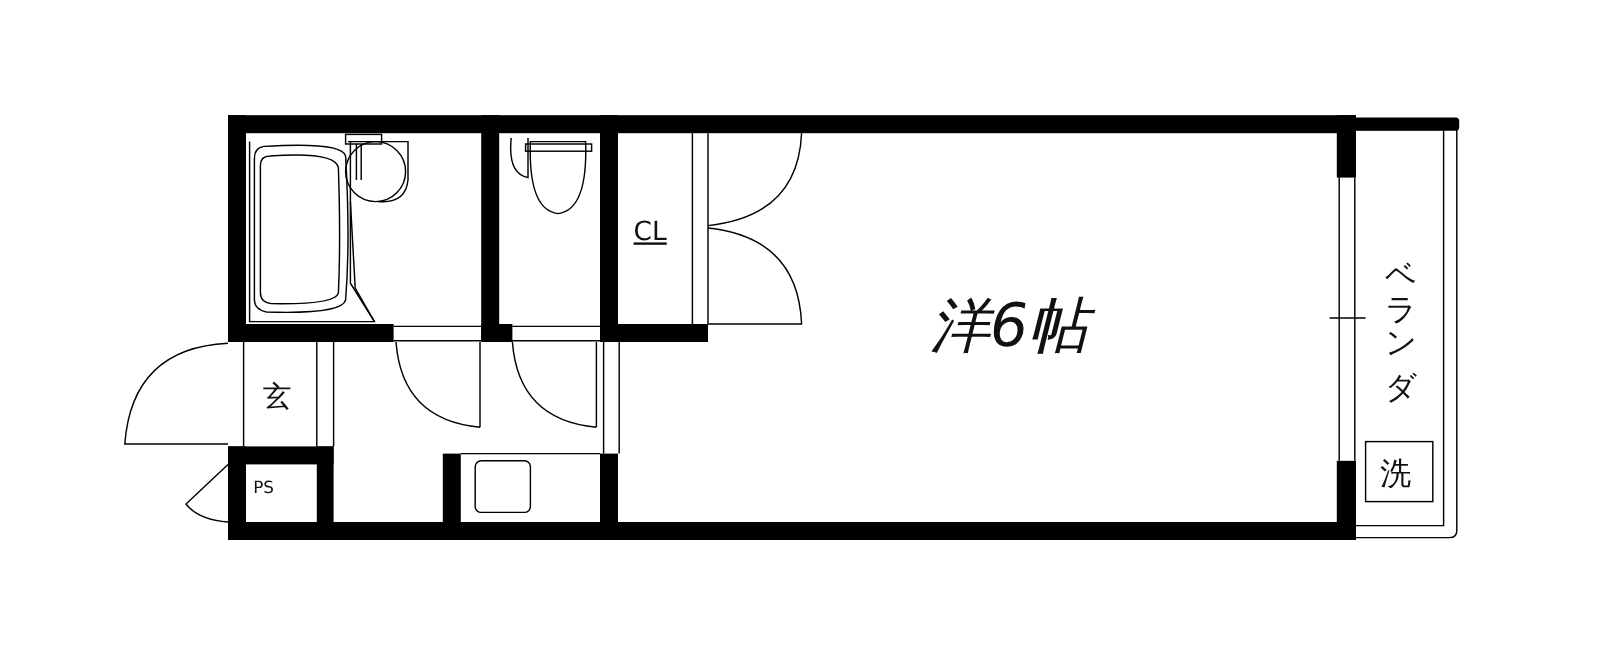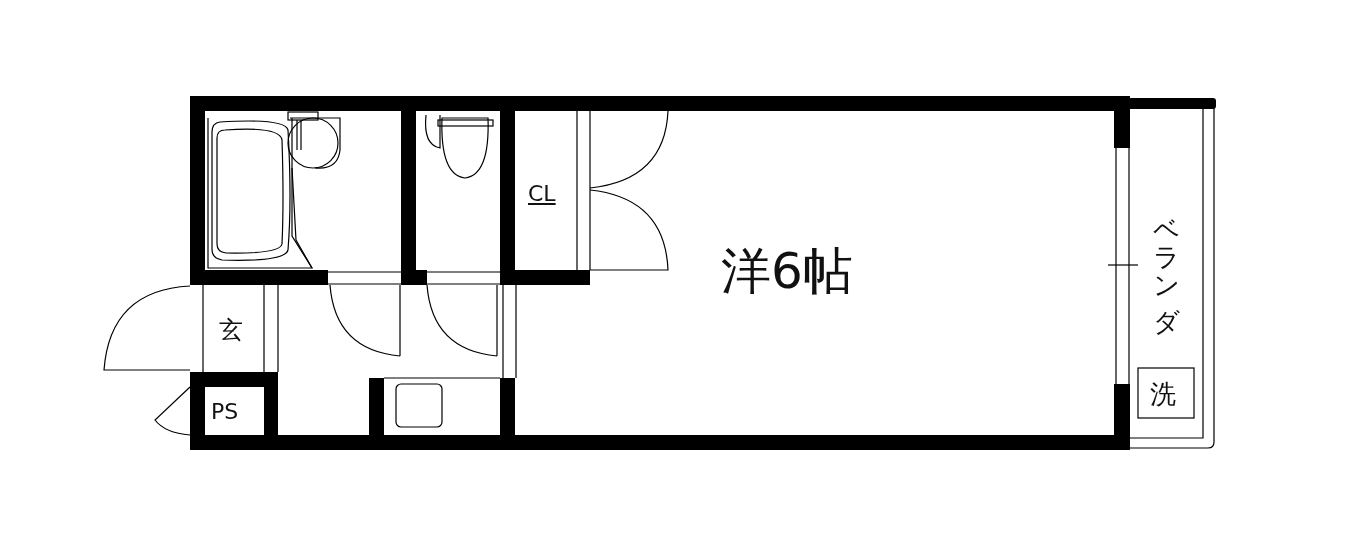--- a/index.html
+++ b/index.html
@@ -89,18 +89,18 @@
     <line x1="1116" y1="148" x2="1116" y2="384"></line>
     <line x1="1129" y1="148" x2="1129" y2="384"></line>
     <line x1="1108" y1="265" x2="1138" y2="265"></line>
 
     <path d="M1130 108 L1203 108 L1203 438 L1130 438"></path>
     <path d="M1214 108 L1214 442 Q1214 448 1208 448 L1130 448"></path>
     <rect x="1138" y="368" width="56" height="50"></rect>
   </g>
 </svg>
 
-<div class="lbl" style="left:721px;top:238px;font-size:50px;">洋6帖</div>
+<div class="lbl" style="left:775px;top:238px;font-size:50px;font-style:italic;">洋6帖</div>
 <div class="lbl" style="left:528px;top:181px;font-size:22px;text-decoration:underline;">CL</div>
 <div class="lbl" style="left:219px;top:314px;font-size:24px;">玄</div>
-<div class="lbl" style="left:211px;top:399px;font-size:22px;">PS</div>
+<div class="lbl" style="left:211px;top:399px;font-size:14px;">PS</div>
 <div class="lbl" style="left:1150px;top:200px;font-size:26px;writing-mode:vertical-rl;">ベランダ</div>
 <div class="lbl" style="left:1150px;top:377px;font-size:26px;">洗</div>
 
 </body></html>

